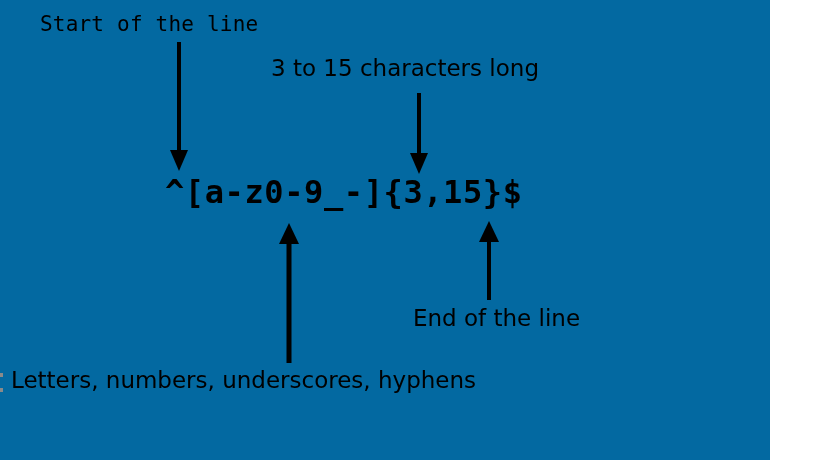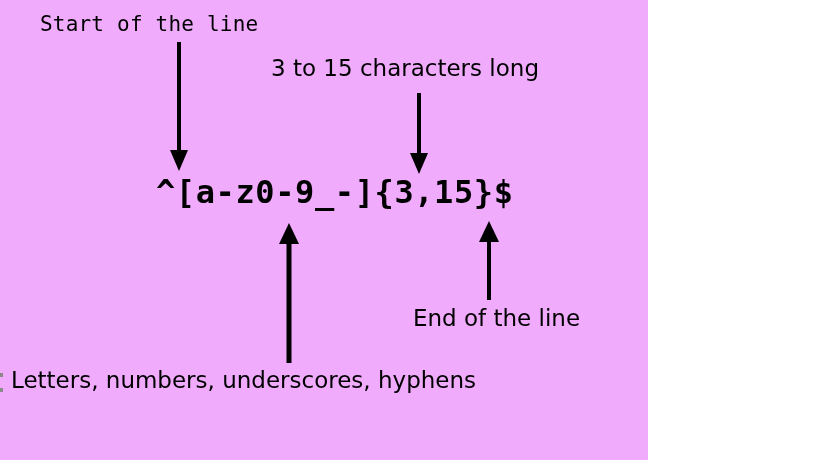--- a/index.html
+++ b/index.html
@@ -2,23 +2,23 @@
 <html><head>
 <meta charset="utf-8">
 <style>
   html, body {
     margin: 0;
     padding: 0;
     background: #ffffff;
   }
   #canvas {
     position: relative;
-    width: 648px;
+    width: 770px;
     height: 460px;
-    background: #f0abfc;
+    background: #0369a1;
     overflow: hidden;
     font-family: "DejaVu Sans", "Liberation Sans", sans-serif;
   }
   .label {
     position: absolute;
     color: #000000;
     white-space: nowrap;
     line-height: 1;
   }
   .label-mono {
@@ -36,21 +36,21 @@
   }
   
   #lbl-length {
     left: 271px;
     top: 57px;
     font-size: 23px;
     text-align: center;
   }
   
   #regex {
-    left: 156px;
+    left: 165px;
     top: 176px;
     font-size: 32px;
     font-weight: bold;
     letter-spacing: 0.6px;
     font-family: "DejaVu Sans Mono", "Liberation Mono", monospace;
   }
   
   #lbl-end {
     left: 413px;
     top: 307px;

